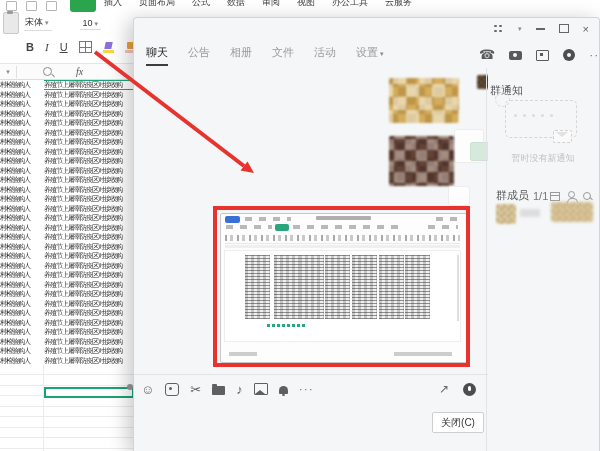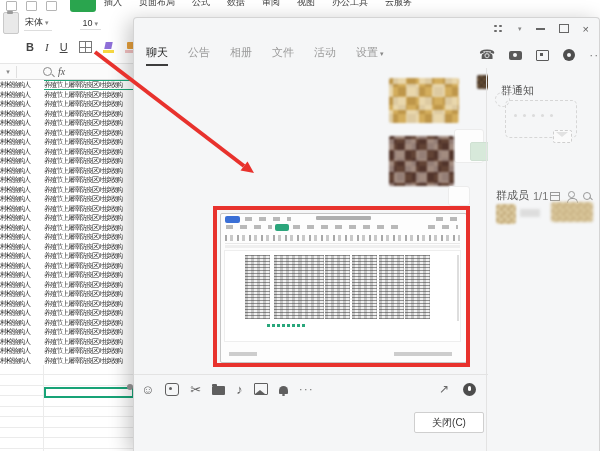--- a/index.html
+++ b/index.html
@@ -29,21 +29,21 @@
   .hl-pen{width:11px;height:11px;position:relative;}
   .hl-pen::before{content:"";position:absolute;top:0;left:2px;width:7px;height:7px;background:#8e6fd8;transform:skewX(-12deg);}
   .hl-pen::after{content:"";position:absolute;bottom:0;left:0;width:11px;height:3px;background:#f7d842;}
   .fill-pen{width:11px;height:11px;position:relative;}
   .fill-pen::before{content:"";position:absolute;top:0;left:2px;width:7px;height:7px;background:#e8a13c;border-radius:1px;}
   .fill-pen::after{content:"";position:absolute;bottom:0;left:0;width:11px;height:3px;background:#f3c1c1;}
   .fx-row{top:63px;left:0;display:flex;align-items:center;height:15px;width:133px;border-top:1px solid #e6e6e6;border-bottom:1px solid #dcdcdc;background:#fbfbfb;}
   .namebox{width:16px;height:12px;border-right:1px solid #e0e0e0;text-align:center;font-size:7px;color:#888;line-height:12px;}
   .mag{width:7px;height:7px;border:1.4px solid #8a8a8a;border-radius:50%;margin-left:26px;position:relative;}
   .mag::after{content:"";position:absolute;width:4px;height:1.4px;background:#8a8a8a;transform:rotate(45deg);right:-4px;bottom:-1px;}
-  .fx-label{font-family:"Liberation Serif",serif;font-style:italic;font-size:10px;color:#555;margin-left:6px;}
+  .fx-label{font-family:"Liberation Serif",serif;font-style:italic;font-size:10px;color:#555;margin-left:24px;}
 
   #sheet-rows{position:absolute;top:80px;left:0;width:134px;}
   .xrow{height:9.5px;display:flex;overflow:hidden;}
   .xrow .c1{width:44px;}
   .xrow .c2{width:90px;}
   .xrow span{font-size:7px;line-height:9.5px;color:#2e2e2e;letter-spacing:-1px;white-space:nowrap;overflow:hidden;filter:blur(.35px);}
   .xrow:first-child .c2{box-shadow:inset 0 1px 0 #1fa678, inset 0 -1px 0 #1fa678;}
 
   .empty-grid{top:365px;left:0;width:134px;height:86px;
     background:repeating-linear-gradient(180deg,#fff 0 9.5px,#ebebeb 9.5px 10.5px);}
@@ -131,28 +131,28 @@
   .imgic::after{content:"";position:absolute;left:0;bottom:0;border-left:5px solid transparent;border-right:5px solid transparent;border-bottom:4px solid #5f5f5f;}
   .bell{width:9px;height:8px;background:#5f5f5f;border-radius:5px 5px 1px 1px;position:relative;margin-top:2px;}
   .bell::after{content:"";position:absolute;left:3px;bottom:-2px;width:3px;height:2px;border-radius:50%;background:#5f5f5f;}
   .right-icons{position:absolute;top:7px;right:12px;display:flex;align-items:center;gap:14px;}
   .shake{font-size:12px;color:#6a6a6a;}
   .voice{width:13px;height:13px;border-radius:50%;background:#4d4d4d;position:relative;}
   .voice::after{content:"";position:absolute;left:5px;top:3px;width:3px;height:5px;background:#fff;border-radius:2px;}
   .btns{position:absolute;right:4px;top:37px;display:flex;gap:9px;}
   .btn{height:21px;font-size:10px;color:#333;display:flex;align-items:center;justify-content:center;
        background:#fff;border:1px solid #cfcfcf;border-radius:2px;box-sizing:border-box;}
-  .btn-close{width:70px;}
+  .btn-close{width:52px;}
   .btn-send{width:64px;background:#e6e6e6;border-color:#c4c4c4;}
   .btn-send .sep{width:1px;height:12px;background:#bdbdbd;margin:0 5px;}
   .btn-send .caret{margin:0;}
 
   
   #sidebar{position:absolute;right:0;top:50px;width:112px;bottom:0;border-left:1px solid #e3e3e3;}
-  .sb-title{font-size:11px;color:#555;position:absolute;left:14px;}
+  .sb-title{font-size:11px;color:#555;position:absolute;left:3px;}
   .sb-illus{position:absolute;left:18px;top:32px;width:70px;height:36px;border:1px dashed #d6d6d6;border-radius:5px;}
   .sb-illus::before{content:"";position:absolute;left:8px;top:13px;width:3px;height:3px;border-radius:50%;background:#dcdcdc;
      box-shadow:9px 0 0 #dcdcdc,18px 0 0 #dcdcdc,27px 0 0 #dcdcdc,36px 0 0 #dcdcdc;}
   .sb-illus-circle{position:absolute;left:8px;top:24px;width:13px;height:13px;border:1px dashed #d6d6d6;border-radius:50%;}
   .sb-envelope{position:absolute;left:66px;top:62px;width:17px;height:11px;border:1px dashed #cfcfcf;border-radius:2px;background:#fafafa;}
   .sb-envelope::after{content:"";position:absolute;left:2px;top:1px;border-left:6px solid transparent;border-right:6px solid transparent;border-top:5px solid #e2e2e2;}
   .sb-caption{position:absolute;top:84px;left:0;right:0;text-align:center;font-size:9px;color:#c2c2c2;}
   .sb-members-row{position:absolute;top:120px;left:9px;right:8px;display:flex;align-items:center;font-size:11px;color:#555;}
   .sb-members-row .cnt{margin-left:4px;color:#777;}
   .sb-mem-icons{margin-left:auto;display:flex;gap:8px;align-items:center;color:#9a9a9a;}
@@ -421,20 +421,21 @@
           <span>关闭(C)</span>
         </div>
     </div>
   </div>
 
   <div id="sidebar">
     <div class="sb-title" style="top:15px;">群通知</div>
     <div class="sb-illus"></div>
     <div class="sb-illus-circle"></div>
     <div class="sb-envelope"></div>
+    <div class="sb-caption">暂时没有新通知</div>
     <div class="sb-members-row">
       <span>群成员</span>
       <span class="cnt">1/1</span>
       <span class="sb-mem-icons">
         <span class="gift"></span>
         <span class="invite"></span>
         <span class="mag2"></span>
       </span>
     </div>
     <div class="sb-avatar mosaic m-tan"></div>

